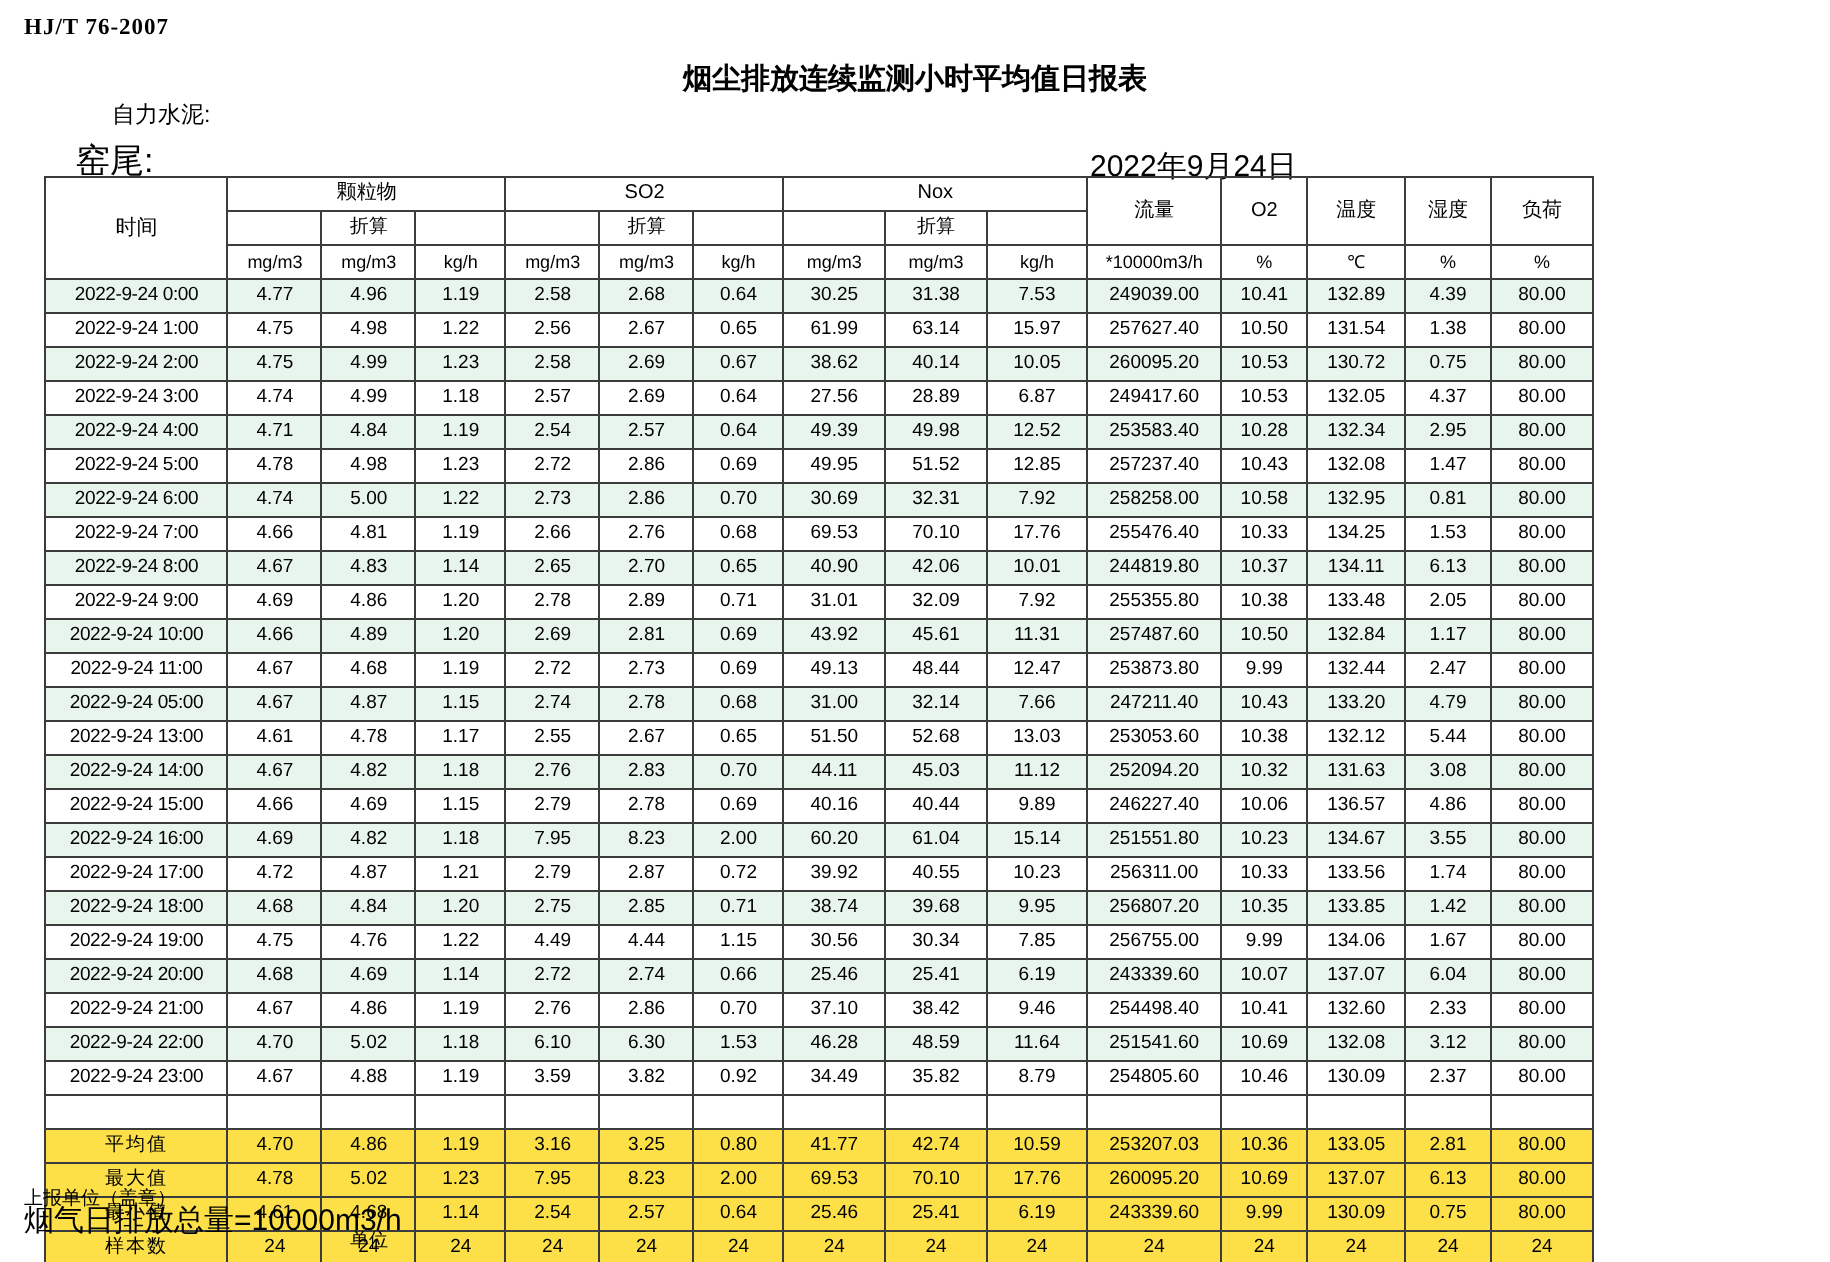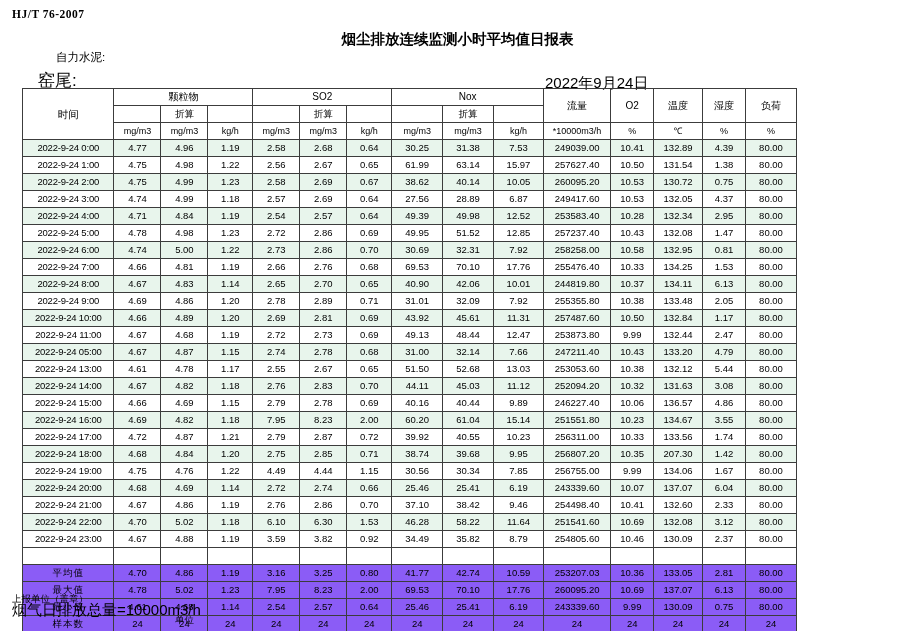--- a/index.html
+++ b/index.html
@@ -107,21 +107,21 @@
   .timecell {
     font-size: 9.5px;
     letter-spacing: -0.2px;
   }
   .spacer-row td {
     height: 11px;
     line-height: 11px;
     background: #ffffff;
   }
   .summary td {
-    background: #8b5cf6;
+    background: #fde047;
     height: 17px;
     line-height: 17px;
   }
   .summary-label {
     letter-spacing: 1px;
   }
   .footnote1 {
     position: absolute;
     left: 12px;
     top: 601px;
@@ -521,21 +521,21 @@
           <td>4.84</td>
           <td>1.20</td>
           <td>2.75</td>
           <td>2.85</td>
           <td>0.71</td>
           <td>38.74</td>
           <td>39.68</td>
           <td>9.95</td>
           <td>256807.20</td>
           <td>10.35</td>
-          <td>207.30</td>
+          <td>133.85</td>
           <td>1.42</td>
           <td>80.00</td>
         </tr>
       <tr class="row-plain">
           <td class="timecell">2022-9-24 19:00</td>
           <td>4.75</td>
           <td>4.76</td>
           <td>1.22</td>
           <td>4.49</td>
           <td>4.44</td>
@@ -585,21 +585,21 @@
         </tr>
       <tr class="row-alt">
           <td class="timecell">2022-9-24 22:00</td>
           <td>4.70</td>
           <td>5.02</td>
           <td>1.18</td>
           <td>6.10</td>
           <td>6.30</td>
           <td>1.53</td>
           <td>46.28</td>
-          <td>58.22</td>
+          <td>48.59</td>
           <td>11.64</td>
           <td>251541.60</td>
           <td>10.69</td>
           <td>132.08</td>
           <td>3.12</td>
           <td>80.00</td>
         </tr>
       <tr class="row-plain">
           <td class="timecell">2022-9-24 23:00</td>
           <td>4.67</td>

